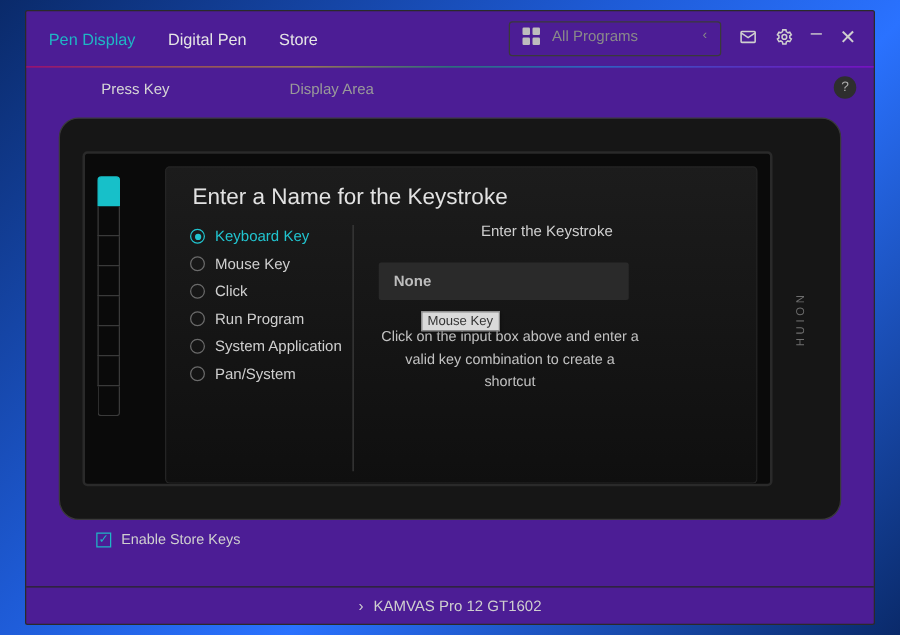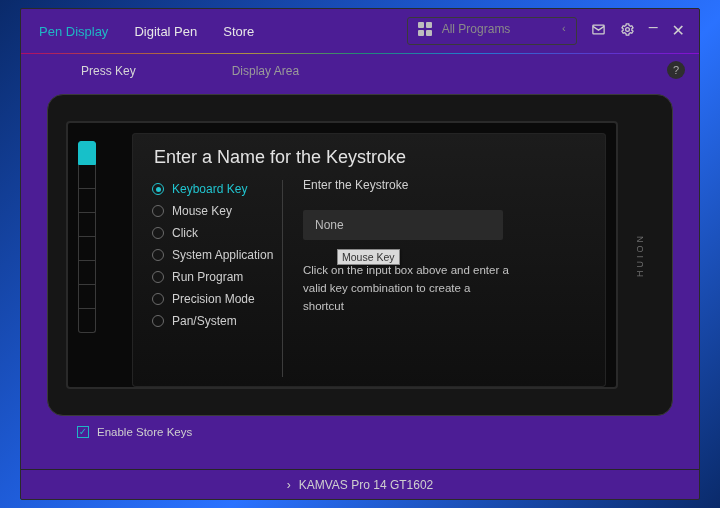--- a/index.html
+++ b/index.html
@@ -120,26 +120,26 @@
     position: relative;
   }
   .radio-dot {
     width: 12px; height: 12px; border-radius: 50%;
     border: 1.5px solid #6a6a6a; flex: none;
     display:flex; align-items:center; justify-content:center;
   }
   .radio-row.sel { color: #21c4cf; }
   .radio-row.sel .radio-dot { border-color: #21c4cf; }
   .radio-row.sel .radio-dot::after { content:""; width:5px; height:5px; border-radius:50%; background:#21c4cf; }
-  .right-col { flex:1; padding: 0 34px 0 20px; font-size: 12px; color: #d0d0d0; }
+  .right-col { flex:1; padding: 0 34px 0 20px; font-size: 12px; color: #d0d0d0; text-align: center; }
   .right-title { margin-bottom: 18px; }
   .key-input {
     background: #2a2a2a; height: 30px; width: 200px;
     border-radius: 2px; display:flex; align-items:center; padding: 0 12px;
-    color: #bdbdbd; font-size: 12px;
+    color: #bdbdbd; font-size: 12px; font-weight: bold;
   }
   .hint { margin-top: 22px; font-size: 11.5px; color: #c2c2c2; line-height: 1.55; max-width: 210px; }
   .tooltip {
     position: absolute;
     left: 316px; top: 240px;
     background: #dadada; color: #333;
     font-size: 10.5px; padding: 1px 4px;
     border: 1px solid #888;
     box-shadow: 1px 1px 2px rgba(0,0,0,.4);
     z-index: 50;
@@ -229,29 +229,25 @@
               <div class="radio-row">
                   <span class="radio-dot"></span>
                   <span>Mouse Key</span>
                 </div>
               <div class="radio-row">
                   <span class="radio-dot"></span>
                   <span>Click</span>
                 </div>
               <div class="radio-row">
                   <span class="radio-dot"></span>
+                  <span>Run Program</span>
+                </div>
+              <div class="radio-row">
+                  <span class="radio-dot"></span>
                   <span>System Application</span>
-                </div>
-              <div class="radio-row">
-                  <span class="radio-dot"></span>
-                  <span>Run Program</span>
-                </div>
-              <div class="radio-row">
-                  <span class="radio-dot"></span>
-                  <span>Precision Mode</span>
                 </div>
               <div class="radio-row">
                   <span class="radio-dot"></span>
                   <span>Pan/System</span>
                 </div>
             </div>
             <div class="divider"></div>
             <div class="right-col">
               <div class="right-title">Enter the Keystroke</div>
               <div class="key-input">None</div>
@@ -265,16 +261,16 @@
     <div class="enable-row">
       <div class="chk">✓</div>
       <span>Enable Store Keys</span>
     </div>
   </div>
 
   <div class="tooltip">Mouse Key</div>
 
   <div class="footer">
     <span>›</span>
-    <span>KAMVAS Pro 14 GT1602</span>
+    <span>KAMVAS Pro 12 GT1602</span>
   </div>
 
 </div>
 
 </body></html>

